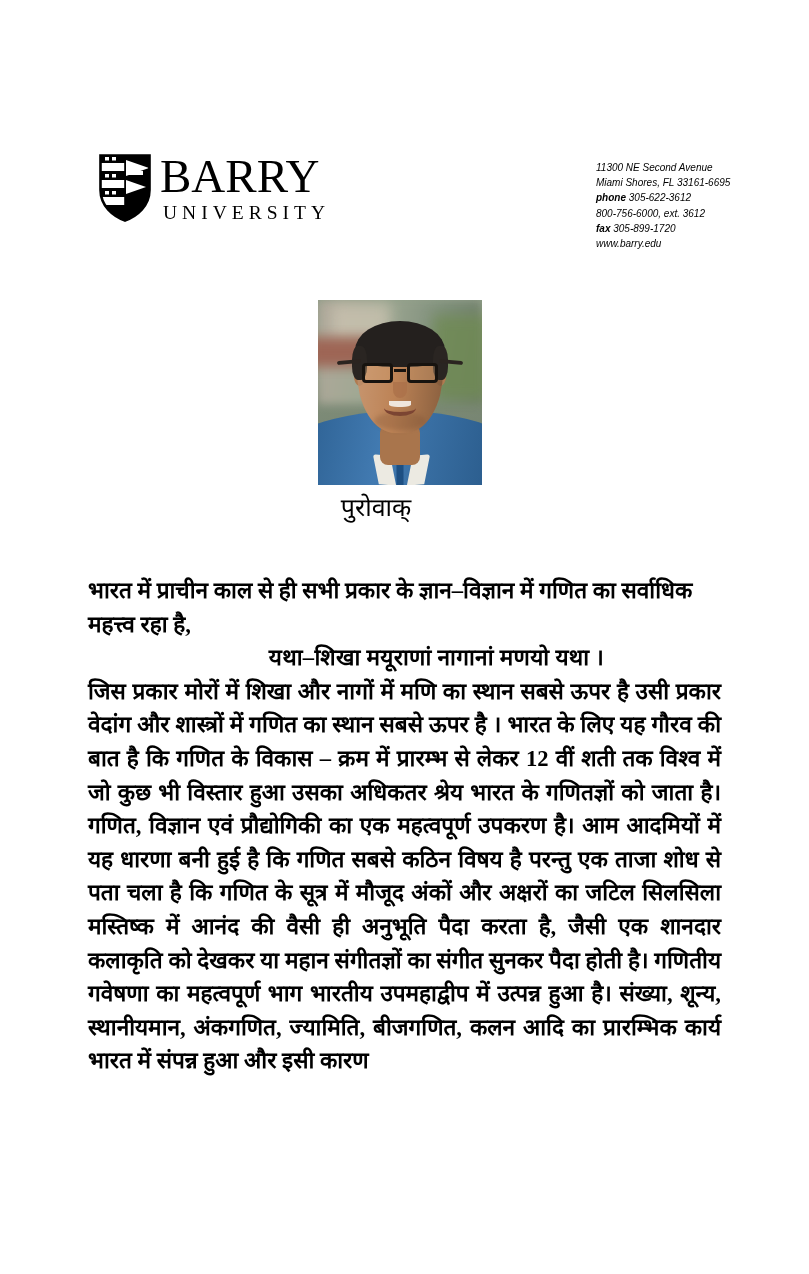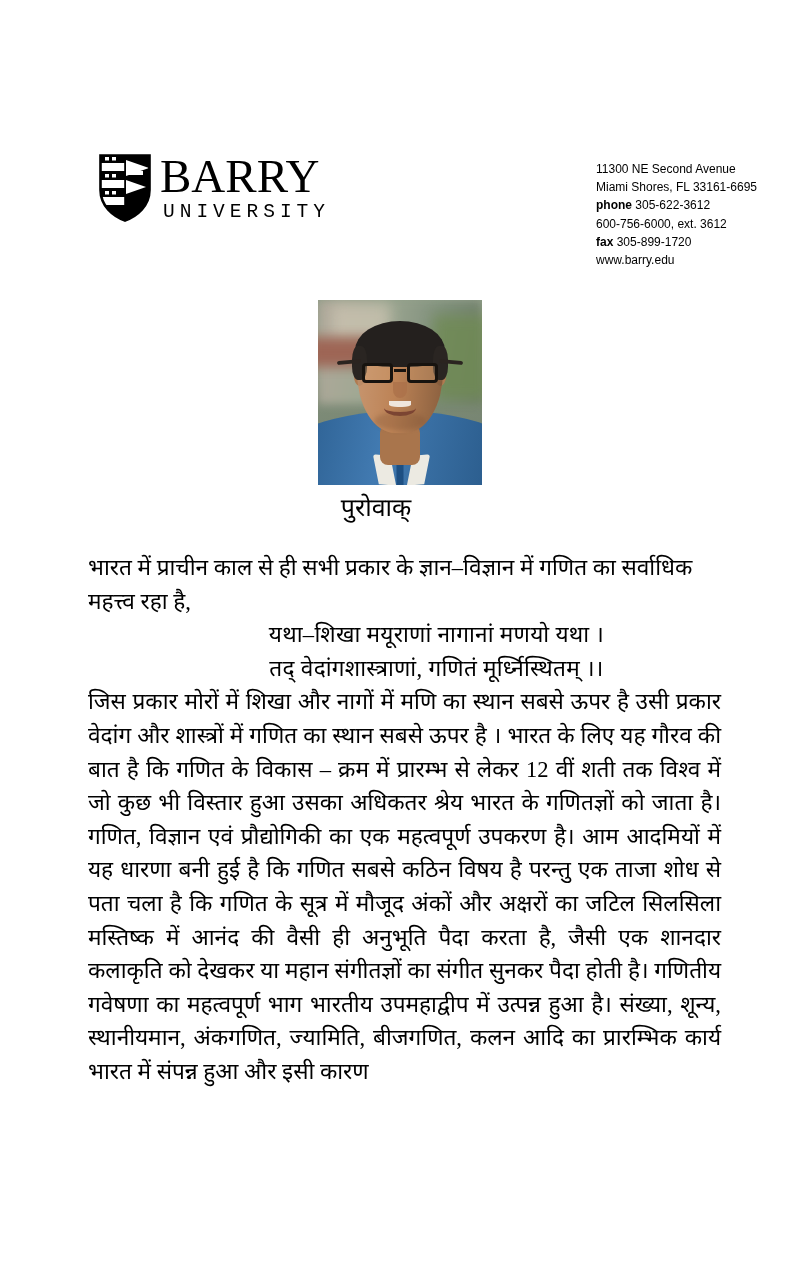--- a/index.html
+++ b/index.html
@@ -51,21 +51,21 @@
   .wordmark-main {
     font-family: "Liberation Serif", serif;
     font-size: 47px;
     line-height: 0.95;
     font-weight: 400;
     letter-spacing: 0px;
     color: #000;
     white-space: nowrap;
   }
   .wordmark-sub {
-    font-family: Liberation Mono, monospace;
+    font-family: Liberation Serif, serif;
     font-size: 19.5px;
     line-height: 1.1;
     letter-spacing: 5.0px;
     margin-top: 3px;
     margin-left: 3px;
     color: #000;
     white-space: nowrap;
   }
 
   .dept-block {
@@ -79,24 +79,25 @@
     line-height: 1.32;
     color: #000;
     white-space: nowrap;
   }
 
   .contact-block {
     position: absolute;
     left: 596px;
     top: 152px;
     font-family: "Liberation Sans", sans-serif;
-    font-size: 12px;
+    font-size: 10px;
     line-height: 1.52;
     color: #000;
     white-space: nowrap;
+    font-style: italic;
   }
   .contact-block .lbl {
     font-weight: bold;
   }
 
   
   .portrait-wrap {
     position: absolute;
     left: 318px;
     top: 292px;
@@ -340,26 +341,27 @@
     width: 752px;
     text-align: center;
     font-family: "Liberation Serif", serif;
     font-size: 25px;
     color: #000;
   }
 
   .body-text {
     position: absolute;
     left: 88px;
-    top: 543px;
+    top: 566px;
     width: 633px;
     font-family: "Liberation Serif", serif;
     font-size: 22.6px;
     line-height: 33.6px;
     color: #000;
+    font-weight: bold;
   }
   .para {
     margin: 0;
     text-align: justify;
     text-justify: inter-word;
   }
   .para.no-justify {
     text-align: left;
   }
   .shloka {
@@ -417,21 +419,21 @@
       </div>
     </div>
 
     <div class="dept-block">
     </div>
 
     <div class="contact-block">
       <div>11300 NE Second Avenue</div>
       <div>Miami Shores, FL 33161-6695</div>
       <div><span class="lbl">phone</span> <span>305-622-3612</span></div>
-      <div>600-756-6000, ext. 3612</div>
+      <div>800-756-6000, ext. 3612</div>
       <div><span class="lbl">fax</span> <span>305-899-1720</span></div>
       <div>www.barry.edu</div>
     </div>
   </div>
 
   <div class="portrait-wrap">
     <div class="portrait">
       <div class="bg-wall"></div>
       <div class="bg-light"></div>
       <div class="bg-red"></div>
@@ -467,19 +469,18 @@
   </div>
 
   <div class="doc-heading">पुरोवाक्</div>
 
   <div class="body-text">
 
     <p class="para no-justify">भारत में प्राचीन काल से ही सभी प्रकार के ज्ञान–विज्ञान में गणित का सर्वाधिक महत्त्व रहा है,</p>
 
     <div class="shloka">
       <span class="shloka-line">यथा–शिखा मयूराणां नागानां मणयो यथा  ।</span>
-      <span class="shloka-line">तद् वेदांगशास्त्राणां, गणितं मूर्ध्निस्थितम्  ।।</span>
     </div>
 
     <p class="para">जिस प्रकार मोरों में शिखा और नागों में मणि का स्थान सबसे ऊपर है उसी प्रकार वेदांग और शास्त्रों में गणित का स्थान सबसे ऊपर है । भारत के लिए यह गौरव की बात है कि गणित के विकास – क्रम में प्रारम्भ से लेकर 12 वीं शती तक विश्व में जो कुछ भी विस्तार हुआ उसका अधिकतर श्रेय भारत के गणितज्ञों को जाता है। गणित, विज्ञान एवं प्रौद्योगिकी का एक महत्वपूर्ण उपकरण है। आम आदमियों में यह धारणा बनी हुई है कि गणित सबसे कठिन विषय है परन्तु एक ताजा शोध से पता चला है कि गणित के सूत्र में मौजूद अंकों और अक्षरों का जटिल सिलसिला मस्तिष्क में आनंद की वैसी ही अनुभूति पैदा करता है, जैसी एक शानदार कलाकृति को देखकर या महान संगीतज्ञों का संगीत सुनकर पैदा होती है। गणितीय गवेषणा का महत्वपूर्ण भाग भारतीय उपमहाद्वीप में उत्पन्न हुआ है। संख्या, शून्य, स्थानीयमान, अंकगणित, ज्यामिति, बीजगणित, कलन आदि का प्रारम्भिक कार्य भारत में संपन्न हुआ और इसी कारण</p>
   </div>
 
 </div>
 
 </body></html>

